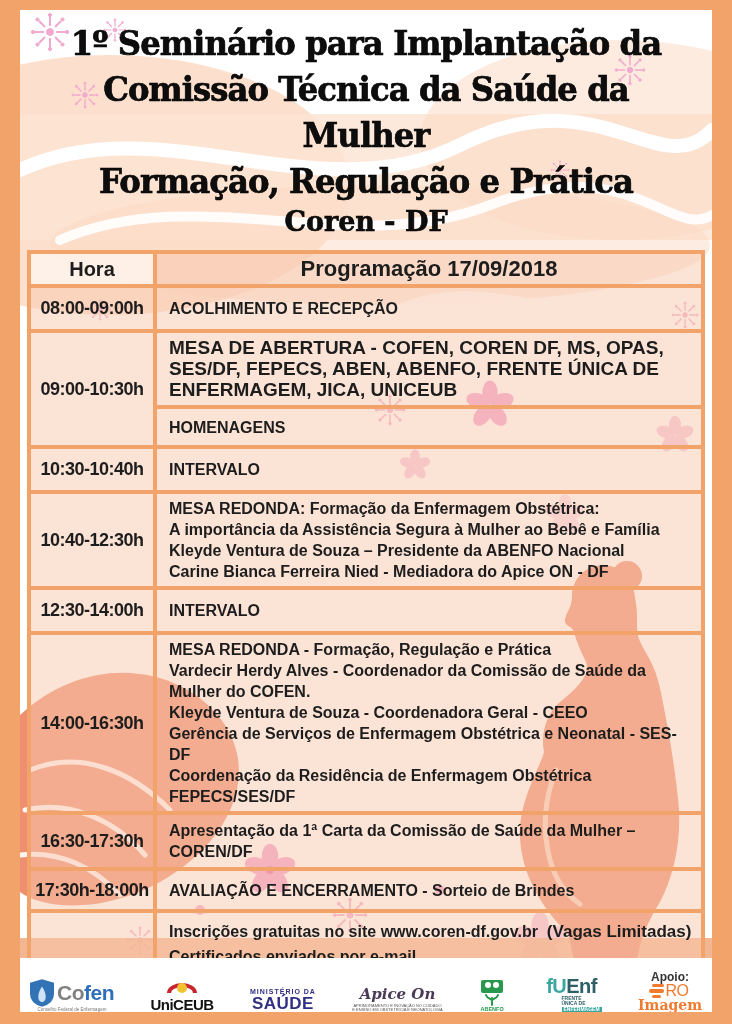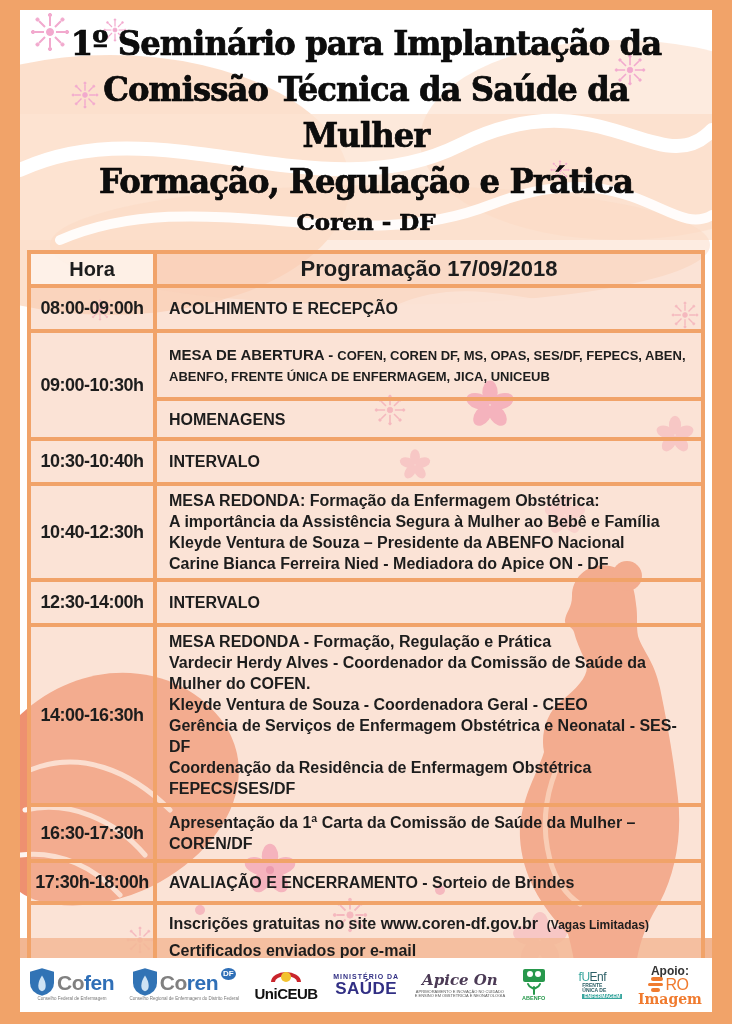--- a/index.html
+++ b/index.html
@@ -8,60 +8,60 @@
   .canvas{position:absolute;top:10px;left:20px;right:20px;bottom:12px;background:#15803d;overflow:hidden;}
   .bg{position:absolute;inset:0;z-index:0;}
   .content{position:relative;z-index:2;}
 
   
   .title-wrap{height:230px;text-align:center;padding-top:10px;box-sizing:border-box;}
   .title-line{font-family:"DejaVu Serif",serif;font-weight:bold;color:#0d0d0d;
     font-size:34px;line-height:46px;letter-spacing:-1px;transform:scaleX(.95);
     -webkit-text-stroke:.7px #000;}
   .org-line{font-family:"DejaVu Serif",serif;font-weight:bold;color:#0d0d0d;
-    font-size:23px;line-height:36px;-webkit-text-stroke:.6px #000;}
+    font-size:27px;line-height:36px;-webkit-text-stroke:.6px #000;}
   .loc-line{font-weight:bold;color:#111;font-size:21px;line-height:30px;margin-top:2px;}
 
   
   table.schedule{border-collapse:collapse;table-layout:fixed;width:678px;margin:10px 12px 0 7px;}
   .schedule col.c1{width:126px;}
   .schedule td,.schedule th{border:4px solid #F1A369;background:rgba(247,199,173,0.5);
     color:#1d1d1d;vertical-align:middle;box-sizing:border-box;}
   .schedule th{font-size:22px;font-weight:bold;height:34px;}
   .schedule th.hora{font-size:20px;background:rgba(255,255,255,0.55);}
   td.time{ text-align:center;font-weight:bold;font-size:18px;letter-spacing:-.5px;}
   td.prog{padding:4px 8px 4px 12px;font-weight:bold;font-size:16px;line-height:21px;}
-  td.prog .big{font-size:15px;}
-  td.prog .small{font-size:13px;line-height:16px;}
+  td.prog .big{font-size:19px;}
+  td.prog .small{font-size:19px;line-height:16px;}
   tr.r0 td{height:45px;} tr.r1a td{height:68px;} tr.r1b td{height:40px;}
   tr.r2 td{height:45px;} tr.r3 td{height:96px;} tr.r4 td{height:45px;}
   tr.r5 td{height:168px;} tr.r6 td{height:56px;} tr.r7 td{height:42px;}
   tr.r8 td{height:58px;}
   .insc-line{margin:4px 0;}
-  .vagas{font-size:12px;}
+  .vagas{font-size:17px;}
 
   
   .footer{position:absolute;left:0;right:0;bottom:0;height:54px;background:#ffffff;z-index:3;
-    display:flex;align-items:center;justify-content:space-between;padding:0 10px;}
+    display:flex;align-items:flex-end;justify-content:space-between;padding:0 10px;}
   .logo{display:flex;flex-direction:column;align-items:center;justify-content:center;line-height:1;}
   .lg-row{display:flex;align-items:center;gap:3px;}
   .shield-name{font-size:21px;font-weight:bold;letter-spacing:-.5px;}
   .gray{color:#808080;} .blue{color:#2F6FB7;}
   .sup-df{font-size:8px;font-weight:bold;color:#fff;background:#2F6FB7;border-radius:50%;
     padding:2px 2px;position:relative;top:-8px;}
   .shield-sub{font-size:4.5px;color:#777;margin-top:1px;}
   .uniceub-name{font-size:15px;font-weight:bold;color:#111;letter-spacing:-.5px;margin-top:1px;}
   .ms{color:#312F84;text-align:center;}
   .ms-l1{font-size:7px;font-weight:bold;letter-spacing:1px;}
   .ms-l2{font-size:17px;font-weight:bold;letter-spacing:.5px;}
   .apice-name{font-family:"DejaVu Serif",serif;font-style:italic;font-weight:bold;
     font-size:15px;color:#4B3A55;}
   .apice-sub{font-size:4px;color:#555;text-align:center;margin-top:2px;}
   .abenfo-name{font-size:5.5px;font-weight:bold;color:#27984C;margin-top:1px;}
-  .fuenf-row{font-weight:normal;font-size:12px;letter-spacing:-.5px;}
+  .fuenf-row{font-weight:bold;font-size:20px;letter-spacing:-.5px;}
   .teal{color:#3AA79F;} .dteal{color:#2C5F66;}
   .fuenf-sub{font-size:5px;font-weight:bold;color:#2C5F66;margin-left:20px;text-align:left;align-self:flex-start;}
   .fuenf-sub .chip{background:#3AA79F;color:#fff;padding:0 2px;display:inline-block;margin-top:1px;}
   .apoio{font-size:12px;color:#333;font-weight:bold;}
   .pro-row{display:flex;align-items:center;gap:1px;}
   .bars{display:inline-flex;flex-direction:column;gap:2px;margin-right:1px;}
   .bars i{display:block;height:3.5px;background:#F07B2F;border-radius:2px;}
   .bars i:nth-child(1){width:12px;} .bars i:nth-child(2){width:15px;margin-left:-3px;} .bars i:nth-child(3){width:9px;}
   .pro-name{font-size:16px;font-weight:normal;color:#F07B2F;letter-spacing:-.5px;}
   .pro-script{font-family:"DejaVu Serif",serif;font-weight:bold;
@@ -255,33 +255,20 @@
             <path d="M13,0 L26,4 V16 Q26,26 13,30 Q0,26 0,16 V4 Z" fill="#3173B5"></path>
             <path d="M13,8 Q17,14 17,19 Q17,24 13,25 Q9,24 9,19 Q9,14 13,8 Z" fill="#CFE3F4"></path>
           </svg>
           <span class="shield-name">
             <span class="gray">Co</span><span class="blue">fen</span>
           </span>
         </div>
         <div class="shield-sub">Conselho Federal de Enfermagem</div>
       </div>
 
-      <div class="logo">
-        <div class="lg-row">
-          <svg width="24" height="28" viewBox="0 0 26 30">
-            <path d="M13,0 L26,4 V16 Q26,26 13,30 Q0,26 0,16 V4 Z" fill="#3173B5"></path>
-            <path d="M13,8 Q17,14 17,19 Q17,24 13,25 Q9,24 9,19 Q9,14 13,8 Z" fill="#CFE3F4"></path>
-          </svg>
-          <span class="shield-name">
-            <span class="gray">Co</span><span class="blue">ren</span>
-          </span>
-          <span class="sup-df">DF</span>
-        </div>
-        <div class="shield-sub">Conselho Regional de Enfermagem do Distrito Federal</div>
-      </div>
 
       <div class="logo">
         <svg width="34" height="16" viewBox="0 0 34 16">
           <path d="M4,13 a13,8 0 1,1 26,0" fill="none" stroke="#C9252C" stroke-width="4"></path>
           <circle cx="17" cy="8" r="5" fill="#F2C230"></circle>
         </svg>
         <div class="uniceub-name">UniCEUB</div>
       </div>
 
       <div class="logo ms">

